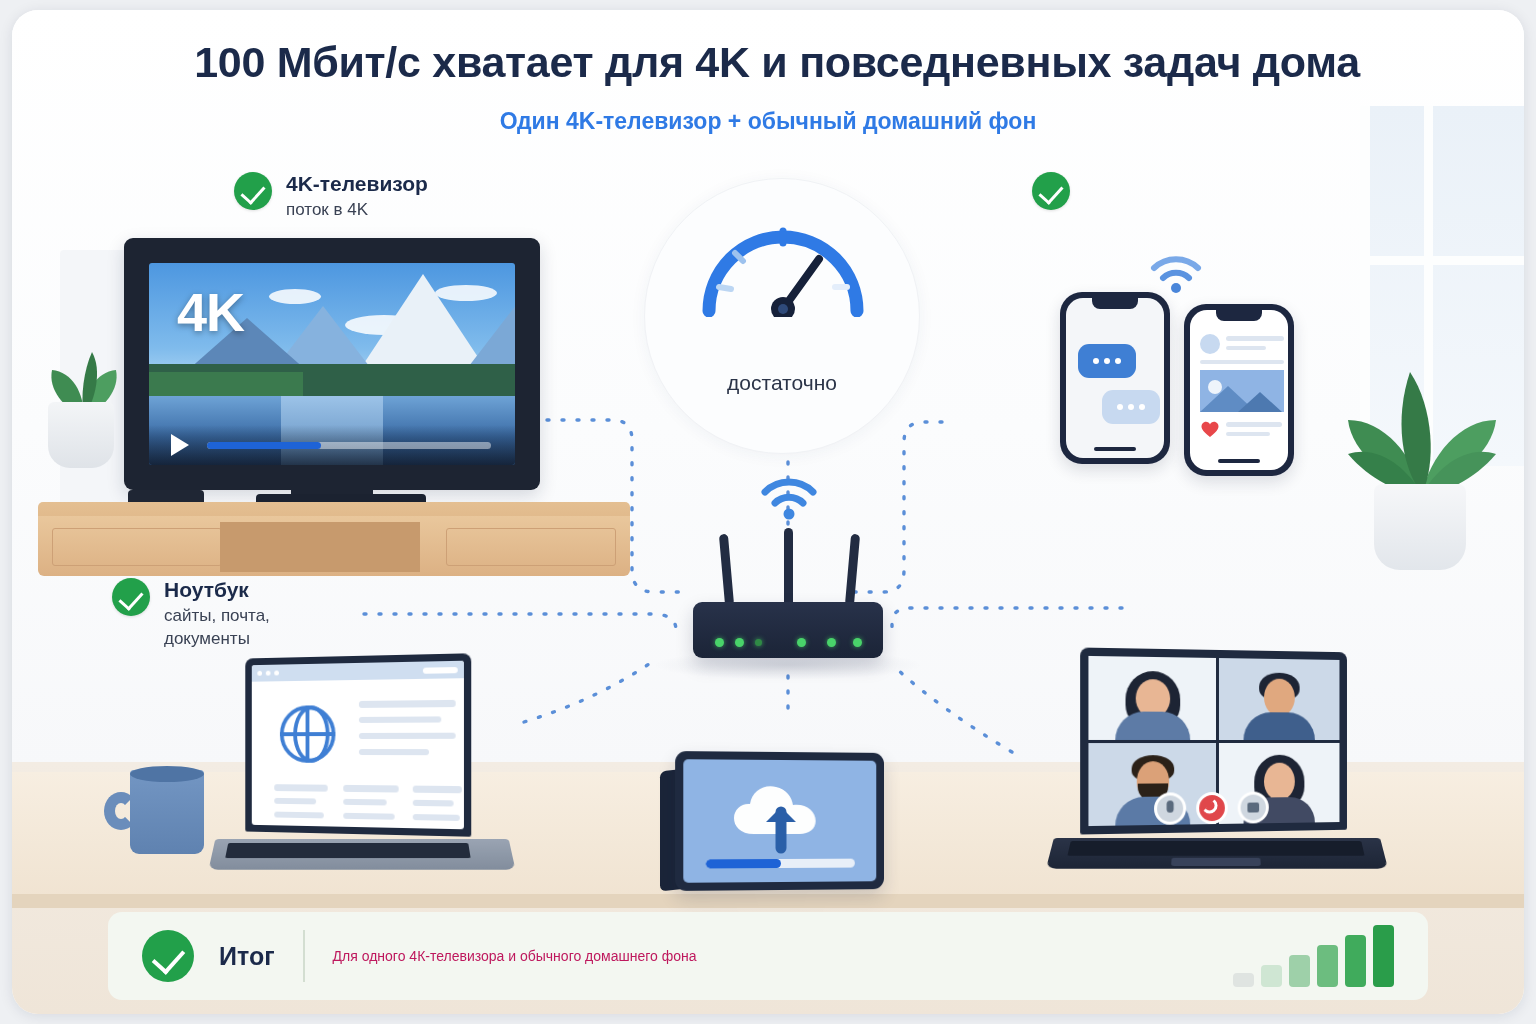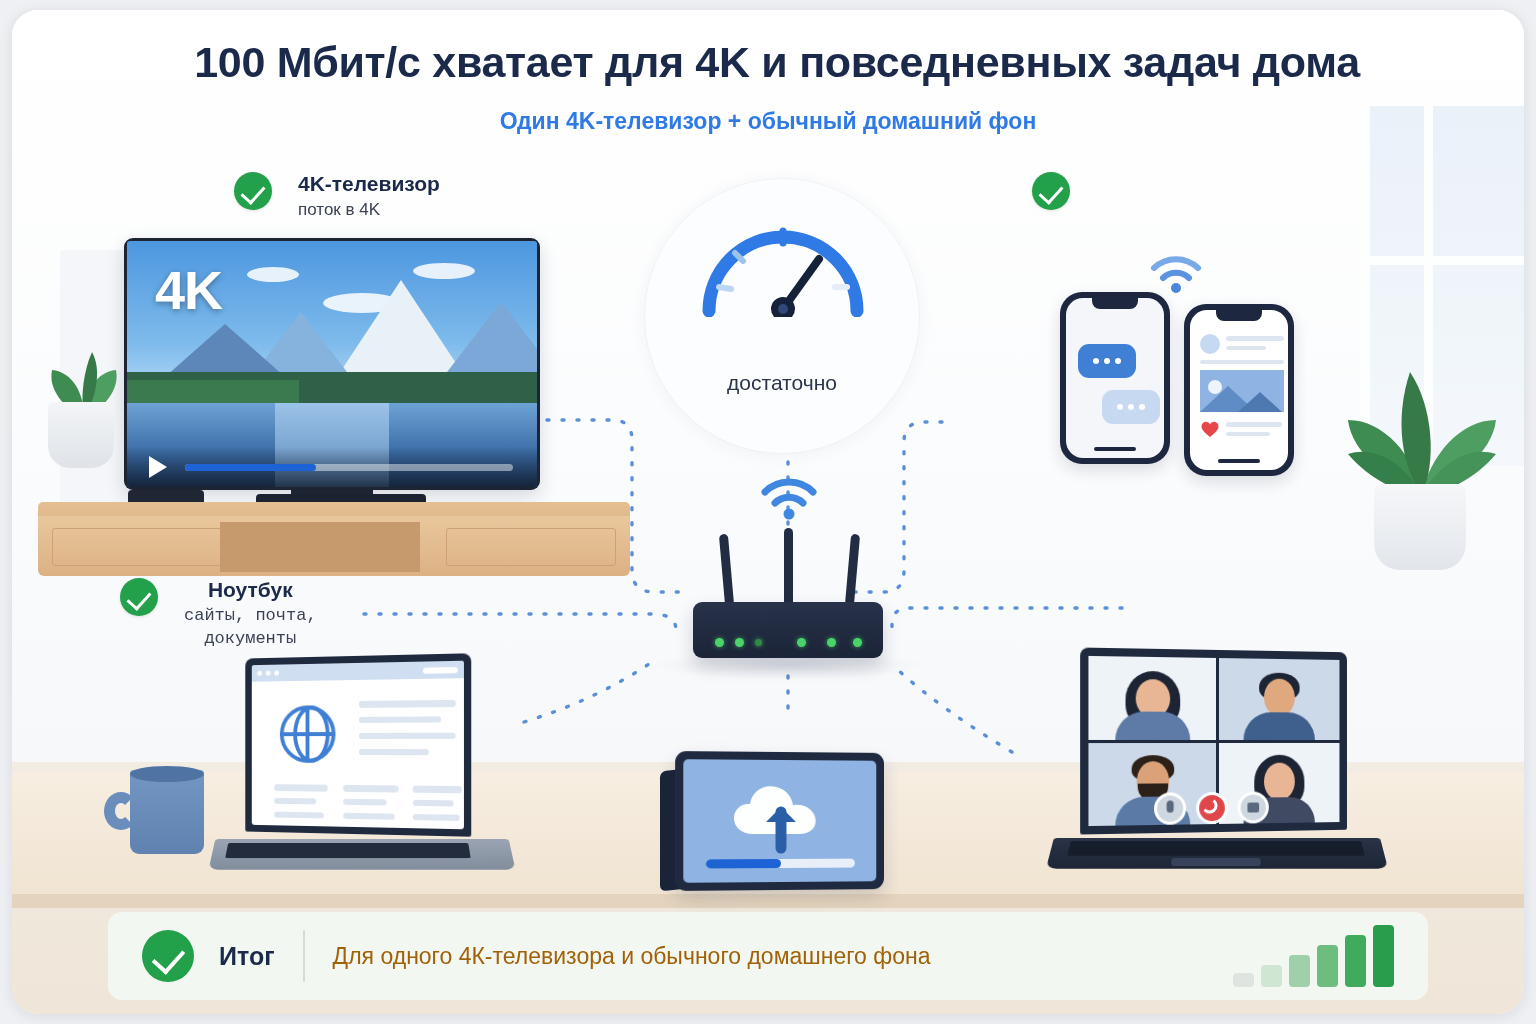--- a/index.html
+++ b/index.html
@@ -54,35 +54,35 @@
   .gauge-value {
     position:absolute; left:0; top:142px; width:100%; text-align:center;
     font-size:37px; font-weight:bold; color:#2f7ae5;
   }
   .gauge-note {
     position:absolute; left:0; top:192px; width:100%; text-align:center;
     font-size:21px; color:#2b3448;
   }
 
   
-  .callout { position:absolute; display:flex; gap:26px; align-items:flex-start; }
+  .callout { position:absolute; display:flex; gap:14px; align-items:flex-start; }
   .check {
     width:38px; height:38px; border-radius:50%; background:#22a04a;
     flex:none; position:relative; box-shadow:0 1px 3px rgba(0,0,0,.12);
   }
   .check:after {
     content:""; position:absolute; left:12px; top:9px; width:11px; height:19px;
     border:solid #fff; border-width:0 3.4px 3.4px 0; transform:rotate(42deg);
   }
   .callout .c-title { font-size:21px; font-weight:bold; color:#1b2a4a; line-height:1.15; }
   .callout .c-desc  { font-size:17px; color:#3a4254; line-height:1.32; margin-top:3px; }
 
   
   .tv { position:absolute; left:112px; top:228px; width:416px; height:252px;
-        background:#1d2432; border-radius:9px; padding:3px; box-shadow:0 6px 18px rgba(20,30,60,.16); }
+        background:#1d2432; border-radius:9px; padding:25px; box-shadow:0 6px 18px rgba(20,30,60,.16); }
   .tv-screen { position:relative; width:100%; height:100%; border-radius:3px; overflow:hidden;
                background:linear-gradient(180deg,#4d97e0 0%,#7fbbec 42%,#a9d3f3 58%,#3f6fa8 100%); }
   .sky-cloud { position:absolute; background:rgba(255,255,255,.85); border-radius:50%; }
   .mtn { position:absolute; bottom:36%; width:0; height:0; border-style:solid; }
   .tv-lake { position:absolute; left:0; bottom:0; width:100%; height:34%;
              background:linear-gradient(180deg,#6ea3d6 0%,#3b6ca6 60%,#2d5688 100%); }
   .tv-4k { position:absolute; left:28px; top:18px; font-size:54px; font-weight:bold;
            color:#fff; text-shadow:0 2px 6px rgba(0,0,0,.35); letter-spacing:-1px; }
   .tv-bar { position:absolute; left:0; bottom:0; width:100%; height:40px;
             background:linear-gradient(180deg,rgba(12,18,30,.0),rgba(12,18,30,.72)); }
@@ -202,21 +202,21 @@
           background:#cfd7e0; border:3px solid #fff; }
 
   
   .summary { position:absolute; left:96px; top:902px; width:1320px; height:88px;
              background:#f3f7f1; border-radius:14px; display:flex; align-items:center; padding:0 34px; }
   .sum-check { width:52px; height:52px; border-radius:50%; background:#22a04a; position:relative; flex:none; }
   .sum-check:after { content:""; position:absolute; left:17px; top:13px; width:15px; height:25px;
                      border:solid #fff; border-width:0 4.2px 4.2px 0; transform:rotate(42deg); }
   .sum-label { font-size:25px; font-weight:bold; color:#1b2a4a; margin-left:25px; }
   .sum-div { width:2px; height:52px; background:#d3ded1; margin:0 28px; }
-  .sum-text { font-size:23px; color:#a16207; line-height:1.5; }
+  .sum-text { font-size:14px; color:#be185d; line-height:1.5; }
   .bars { margin-left:auto; display:flex; align-items:flex-end; gap:7px; height:62px; }
   .bars span { width:21px; border-radius:4px; display:block; }
 </style>
 </head>
 <body>
 
 <div class="card">
 
   <div class="wall"></div>
   <div class="wall-panel"></div>
@@ -465,25 +465,25 @@
     <div>
       <div class="c-title">4K-телевизор</div>
       <div class="c-desc">поток в 4K</div>
     </div>
   </div>
 
   <div class="callout" style="left:1020px;top:162px;">
     <div class="check"></div>
   </div>
 
-  <div class="callout" style="left:108px;top:568px;text-align:center;">
+  <div class="callout" style="left:100px;top:568px;">
     <div class="check"></div>
     <div>
       <div class="c-title">Ноутбук</div>
-      <div class="c-desc" style="white-space:pre-line;font-family:Liberation Mono, monospace;">сайты, почта,
+      <div class="c-desc" style="white-space:pre-line;">сайты, почта,
 документы</div>
     </div>
   </div>
 
 
 
   <div class="summary">
     <div class="sum-check"></div>
     <div class="sum-label">Итог</div>
     <div class="sum-div"></div>

